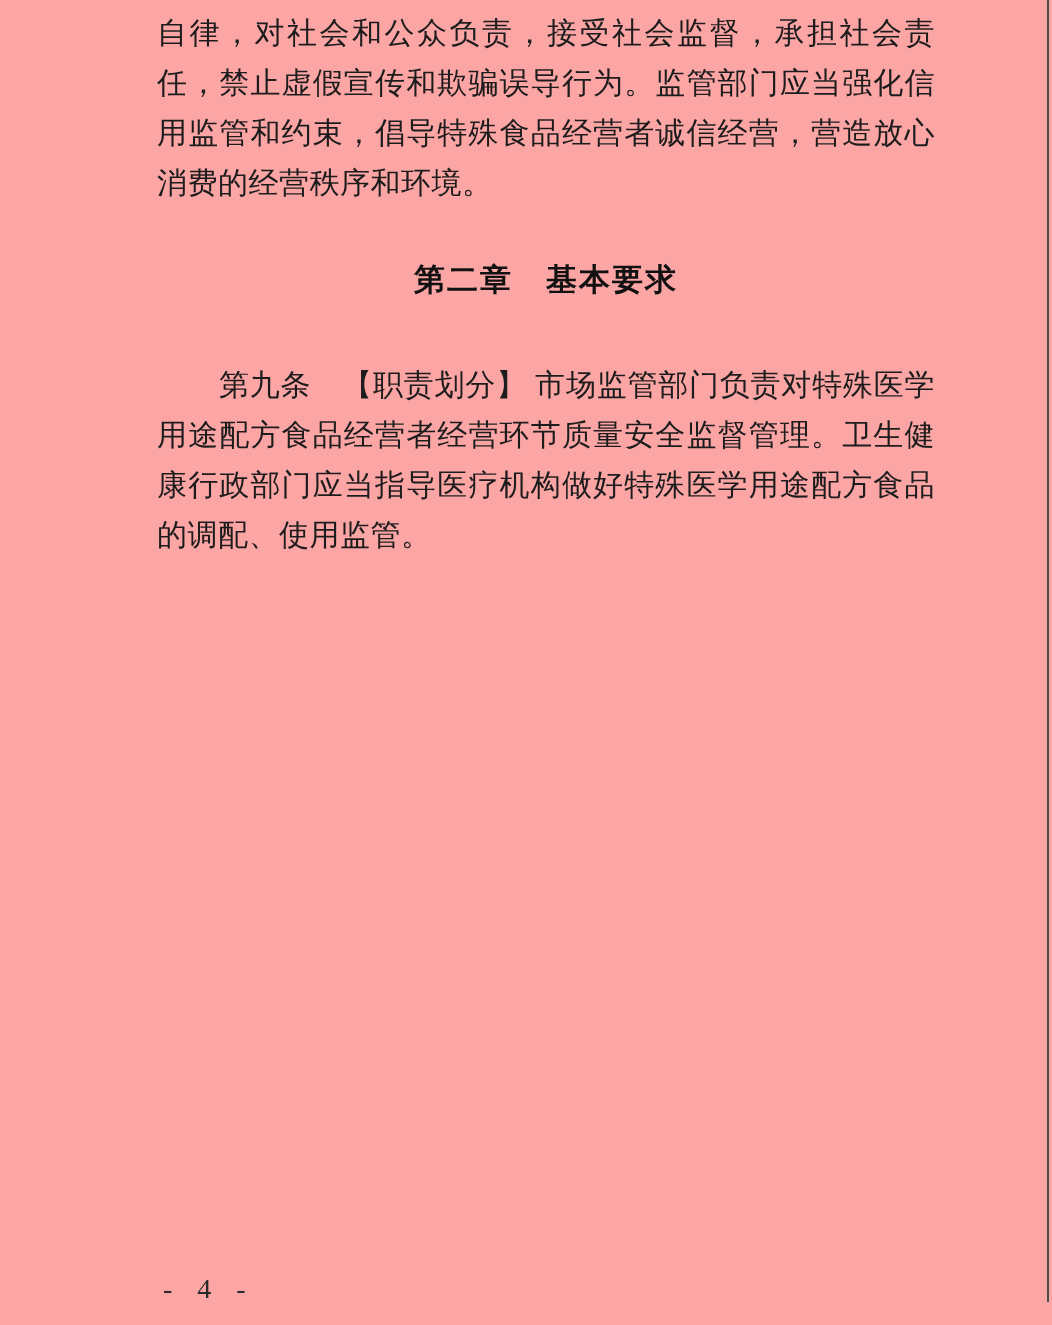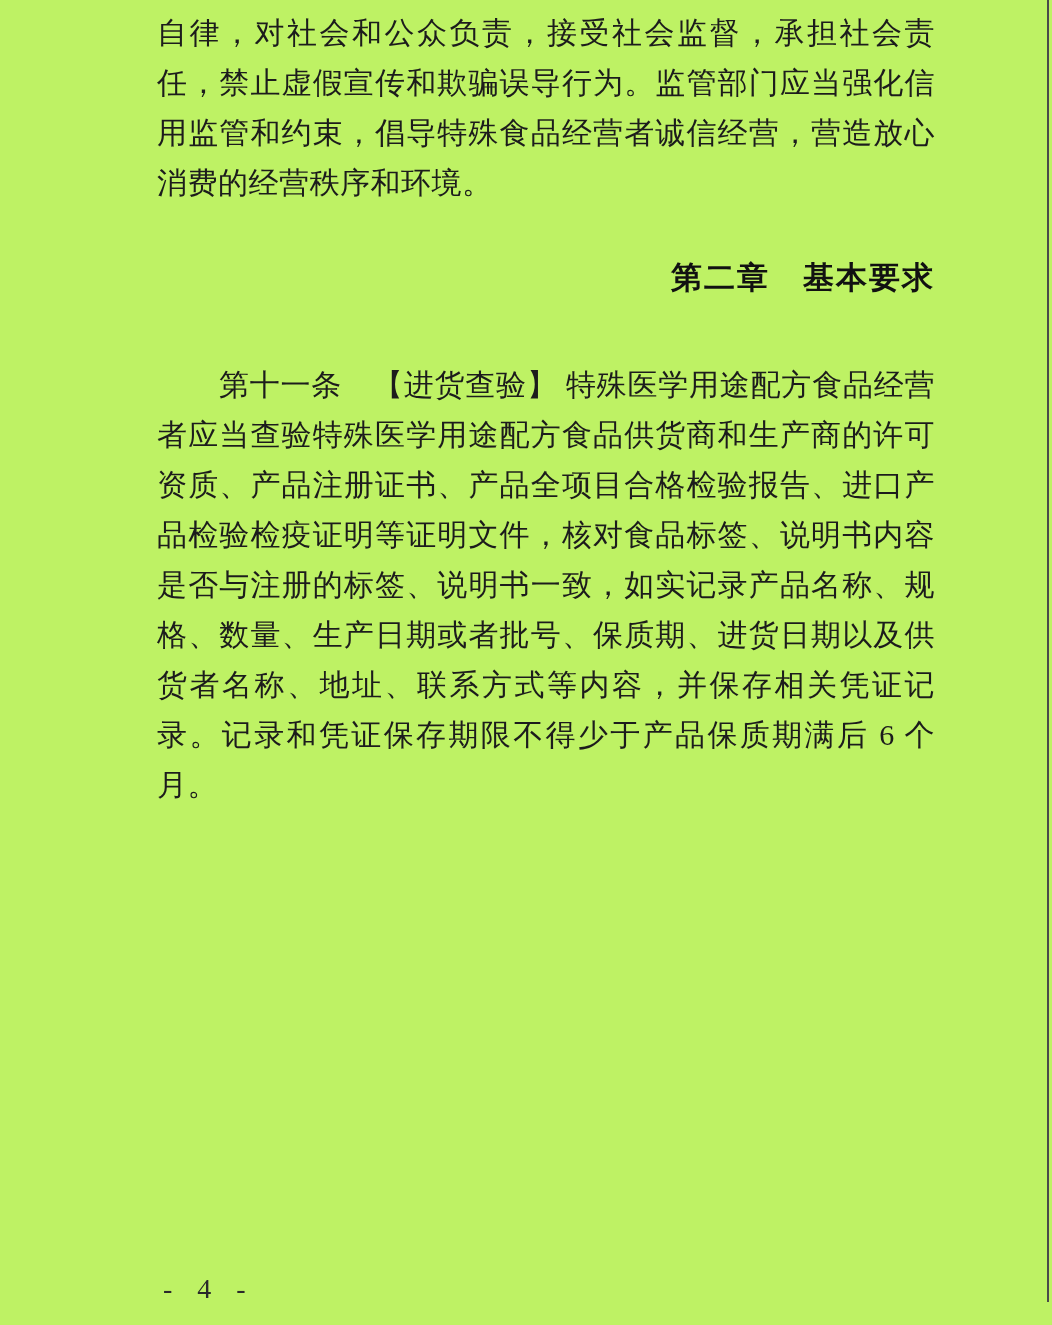--- a/index.html
+++ b/index.html
@@ -4,21 +4,21 @@
 <style>
   html, body {
     margin: 0;
     padding: 0;
     background: #e9e9e9;
   }
   .page {
     position: relative;
     width: 1052px;
     height: 1325px;
-    background: #bef264;
+    background: #fca5a5;
     overflow: hidden;
     font-family: "Liberation Serif", "DejaVu Serif", serif;
     color: #1c1c1c;
   }
   .text-col {
     position: absolute;
     left: 157px;
     top: 8px;
     width: 778px;
   }
@@ -28,25 +28,25 @@
     line-height: 50px;
     text-align: justify;
     text-justify: inter-character;
     letter-spacing: 0.5px;
   }
   .para.indent {
     text-indent: 62px;
   }
   .chapter-heading {
     margin: 47px 0 55px 0;
-    font-family: Liberation Mono, monospace;
+    font-family: Liberation Serif, serif;
     font-weight: bold;
     font-size: 31px;
     line-height: 50px;
-    text-align: right;
+    text-align: center;
     letter-spacing: 2px;
     color: #111111;
   }
   .footer-pagenum {
     position: absolute;
     left: 163px;
     top: 1272px;
     font-size: 28px;
     line-height: 34px;
     letter-spacing: 9px;
@@ -62,19 +62,19 @@
     background: #4a4a4a;
   }
 </style>
 </head>
 <body>
 
 <div class="page">
   <div class="text-col">
     <p class="para">自律，对社会和公众负责，接受社会监督，承担社会责任，禁止虚假宣传和欺骗误导行为。监管部门应当强化信用监管和约束，倡导特殊食品经营者诚信经营，营造放心消费的经营秩序和环境。</p>
     <h2 class="chapter-heading">第二章　基本要求</h2>
-    <p class="para indent">第十一条　【进货查验】 特殊医学用途配方食品经营者应当查验特殊医学用途配方食品供货商和生产商的许可资质、产品注册证书、产品全项目合格检验报告、进口产品检验检疫证明等证明文件，核对食品标签、说明书内容是否与注册的标签、说明书一致，如实记录产品名称、规格、数量、生产日期或者批号、保质期、进货日期以及供货者名称、地址、联系方式等内容，并保存相关凭证记录。记录和凭证保存期限不得少于产品保质期满后 6 个月。</p>
+    <p class="para indent">第九条　【职责划分】 市场监管部门负责对特殊医学用途配方食品经营者经营环节质量安全监督管理。卫生健康行政部门应当指导医疗机构做好特殊医学用途配方食品的调配、使用监管。</p>
   </div>
 
   <div class="footer-pagenum">- 4 -</div>
 
   <div class="scan-edge"></div>
 </div>
 
 </body></html>

